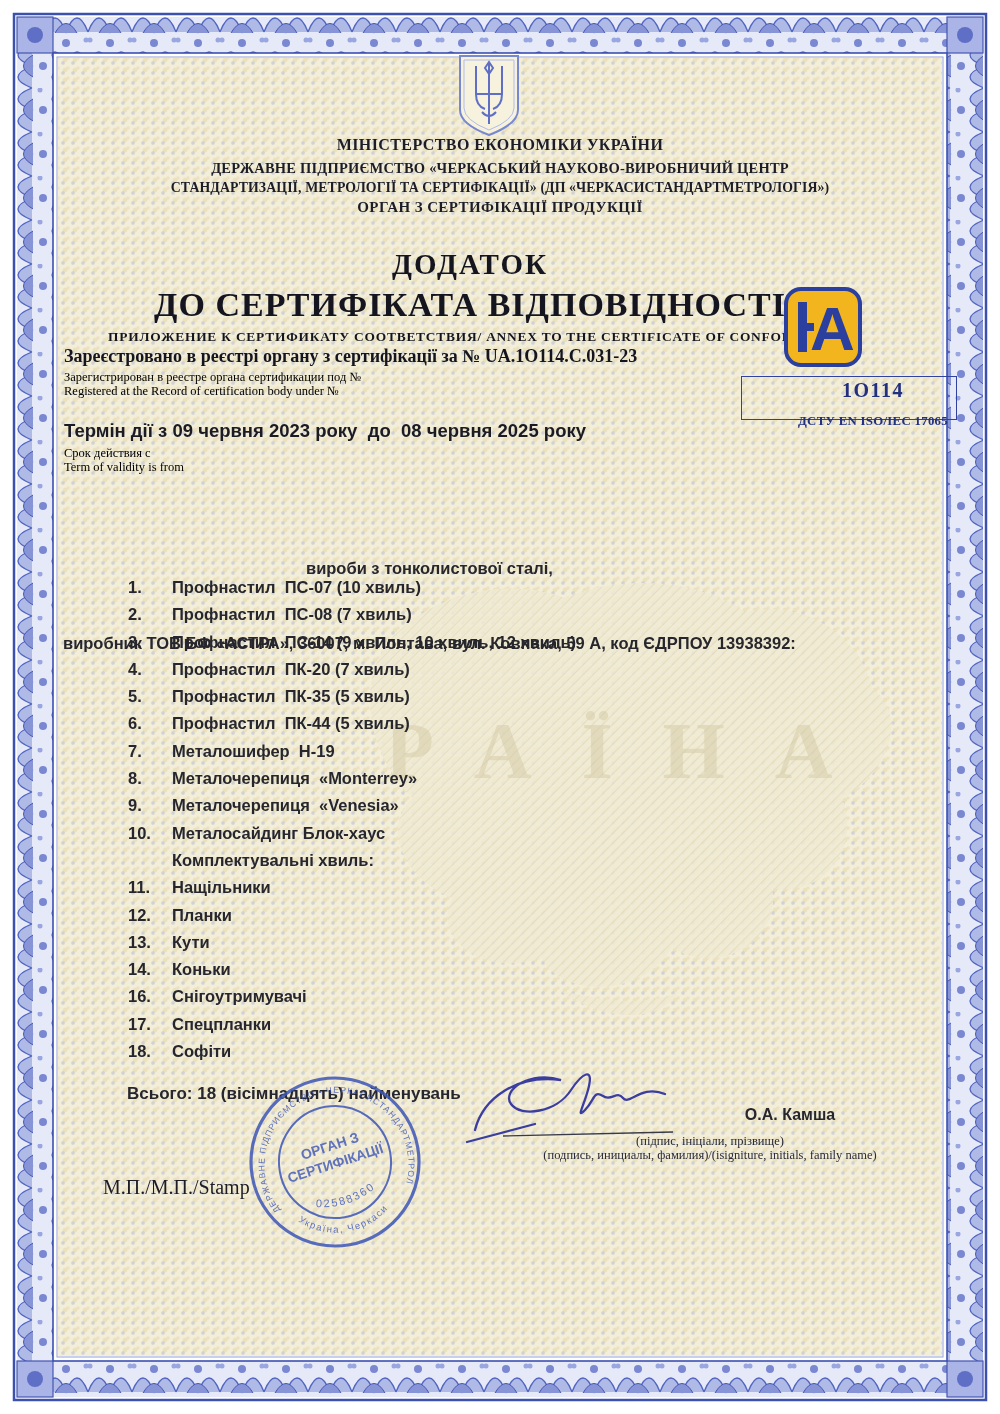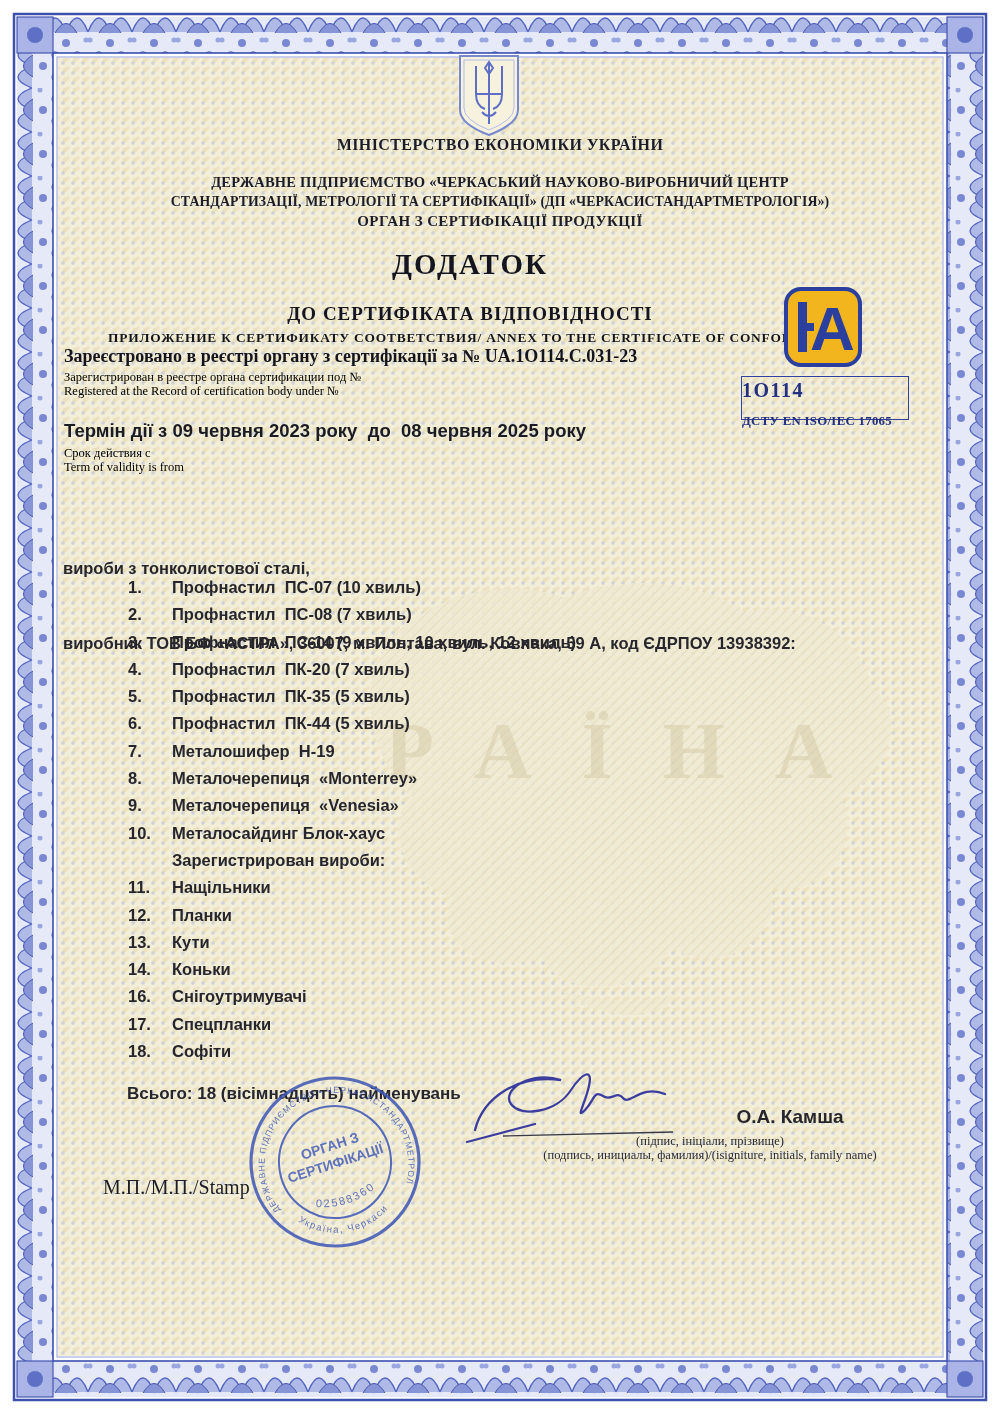--- a/index.html
+++ b/index.html
@@ -14,60 +14,60 @@
       radial-gradient(circle, rgba(130,145,210,.30) 1.3px, transparent 2.3px),
       radial-gradient(circle, rgba(205,160,125,.18) 1.2px, transparent 2.2px),
       radial-gradient(circle, rgba(222,205,150,.40) 1.8px, transparent 2.8px);
     background-size:10px 10px,10px 10px,10px 10px;
     background-position:0 0,5px 5px,2px 7px;}
   .frame{position:absolute;left:0;top:0;}
   .wm{position:absolute;left:0;top:0;pointer-events:none;}
   
   .header{position:absolute;left:58px;top:136px;width:884px;text-align:center;
           font-weight:bold;color:#1d1d28;}
-  .hl1{font-size:16px;letter-spacing:.4px;margin-bottom:20px;}
+  .hl1{font-size:16px;letter-spacing:.4px;margin-bottom:6px;}
   .hl2{font-size:14.5px;letter-spacing:.2px;margin-bottom:3px;}
   .hl3{font-size:13.8px;letter-spacing:.1px;margin-bottom:3px;}
   .hl4{font-size:15px;letter-spacing:.4px;}
   
   .titleblk{position:absolute;left:58px;top:248px;width:824px;text-align:center;
             font-weight:bold;color:#15151f;}
   .t1{font-size:29px;letter-spacing:2px;}
-  .t2{font-size:19px;letter-spacing:1px;margin-top:22px;}
+  .t2{font-size:34px;letter-spacing:1px;margin-top:5px;}
   .tsub{font-size:13.4px;letter-spacing:.8px;margin-top:5px;}
   
   .reg{position:absolute;left:64px;top:346px;font-family:Liberation Serif, serif;}
   .regmain{font-size:18px;font-weight:bold;color:#15151f;margin-bottom:4px;}
   .sub{font-size:12.5px;line-height:13.5px;color:#000000;}
   .val{position:absolute;left:64px;top:420px;}
   .valmain{font-family:"Liberation Sans",sans-serif;font-size:18.5px;font-weight:bold;
            color:#1b1b24;white-space:pre-wrap;margin-bottom:5px;}
   
   .mark{position:absolute;left:783px;top:286px;}
   .codebox{position:absolute;left:741px;top:376px;width:166px;height:42px;
-           border:1.6px solid #31419f;color:#22307f;font-weight:bold;}
+           border:1.6px solid #31419f;text-align:center;color:#22307f;font-weight:bold;padding-left:48px;}
   .code{font-size:20px;letter-spacing:1.5px;margin-top:2px;}
   .std{font-size:12.8px;letter-spacing:.3px;margin-top:12px;}
   
   .intro{position:absolute;left:63px;top:506px;font-family:"Liberation Sans",sans-serif;
-         font-size:16.5px;font-weight:bold;color:#26262c;line-height:25px;white-space:pre-wrap;}
+         font-size:16.5px;font-weight:bold;color:#26262c;line-height:25px;white-space:pre-wrap;text-align:center;}
   .plist{position:absolute;left:128px;top:574px;font-family:"Liberation Sans",sans-serif;
          font-size:16.5px;font-weight:bold;color:#26262c;}
   .prow{height:27.3px;line-height:27.3px;}
   .pnum{display:inline-block;width:44px;}
   .ptext{white-space:pre-wrap;}
   .total{position:absolute;left:127px;top:1084px;font-family:"Liberation Sans",sans-serif;
          font-size:17px;font-weight:bold;color:#26262c;}
   
   .signleft{position:absolute;left:64px;top:1114px;}
   .posua{font-size:18px;font-weight:bold;color:#15151f;margin-bottom:5px;}
   .mp{position:absolute;left:103px;top:1176px;font-size:20px;color:#1d1d28;}
   .sig{position:absolute;left:465px;top:1060px;}
   .name{position:absolute;left:690px;top:1106px;width:200px;text-align:center;
-        font-family:"Liberation Sans",sans-serif;font-size:19px;font-weight:bold;color:#26262c;}
+        font-family:"Liberation Sans",sans-serif;font-size:16px;font-weight:bold;color:#26262c;}
   .cap{position:absolute;left:560px;top:1134px;width:300px;text-align:center;font-size:12.5px;color:#2a2a36;}
   .cap2{position:absolute;left:490px;top:1148px;width:440px;text-align:center;font-size:12.5px;color:#2a2a36;}
   .stamp{position:absolute;left:243px;top:1068px;}
 </style>
 </head>
 <body>
 
 <div class="page">
 
   <div class="field"></div>
@@ -186,21 +186,21 @@
       <div class="prow"><span class="pnum">1.</span><span class="ptext">Профнастил  ПС-07 (10 хвиль)</span></div>
       <div class="prow"><span class="pnum">2.</span><span class="ptext">Профнастил  ПС-08 (7 хвиль)</span></div>
       <div class="prow"><span class="pnum">3.</span><span class="ptext">Профнастил  ПС-14 (9 хвиль, 10 хвиль, 12 хвиль)</span></div>
       <div class="prow"><span class="pnum">4.</span><span class="ptext">Профнастил  ПК-20 (7 хвиль)</span></div>
       <div class="prow"><span class="pnum">5.</span><span class="ptext">Профнастил  ПК-35 (5 хвиль)</span></div>
       <div class="prow"><span class="pnum">6.</span><span class="ptext">Профнастил  ПК-44 (5 хвиль)</span></div>
       <div class="prow"><span class="pnum">7.</span><span class="ptext">Металошифер  Н-19</span></div>
       <div class="prow"><span class="pnum">8.</span><span class="ptext">Металочерепиця  «Monterrey»</span></div>
       <div class="prow"><span class="pnum">9.</span><span class="ptext">Металочерепиця  «Venesia»</span></div>
       <div class="prow"><span class="pnum">10.</span><span class="ptext">Металосайдинг Блок-хаус</span></div>
-      <div class="prow"><span class="pnum"></span><span class="ptext">Зарегистрирован вироби:</span></div>
+      <div class="prow"><span class="pnum"></span><span class="ptext">Комплектувальні хвиль:</span></div>
       <div class="prow"><span class="pnum">11.</span><span class="ptext">Нащільники</span></div>
       <div class="prow"><span class="pnum">12.</span><span class="ptext">Планки</span></div>
       <div class="prow"><span class="pnum">13.</span><span class="ptext">Кути</span></div>
       <div class="prow"><span class="pnum">14.</span><span class="ptext">Коньки</span></div>
       <div class="prow"><span class="pnum">16.</span><span class="ptext">Снігоутримувачі</span></div>
       <div class="prow"><span class="pnum">17.</span><span class="ptext">Спецпланки</span></div>
       <div class="prow"><span class="pnum">18.</span><span class="ptext">Софіти</span></div>
     </div>
 
   <div class="total">Всього: 18 (вісімнадцять) найменувань</div>

